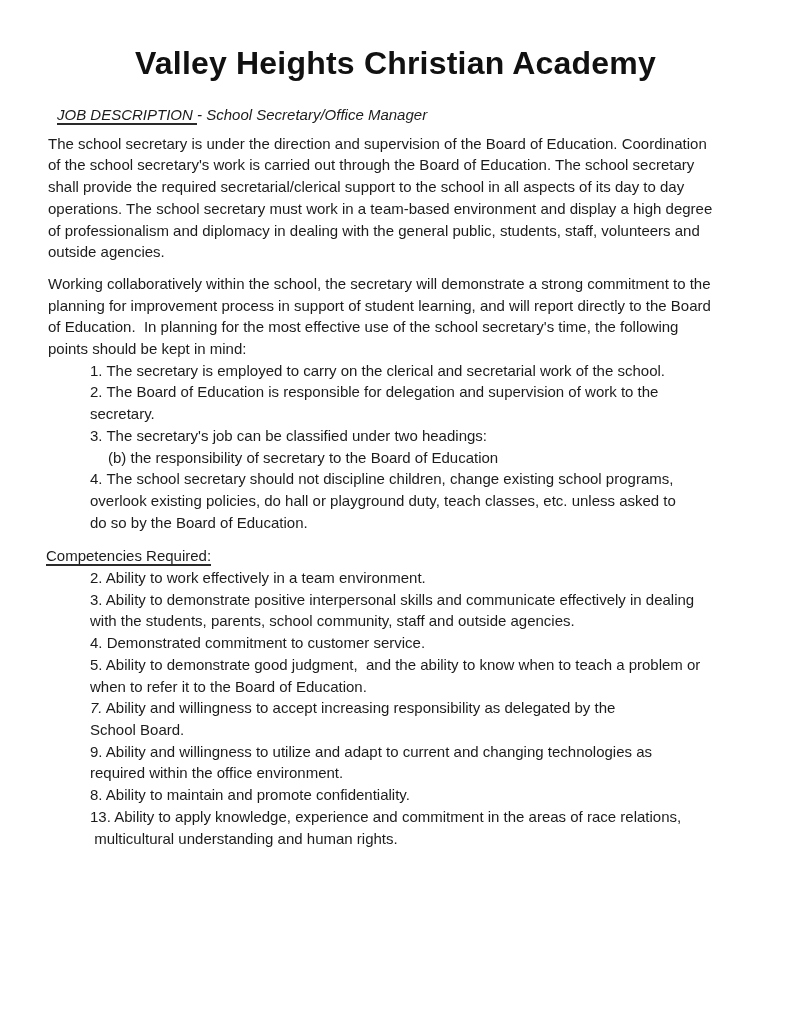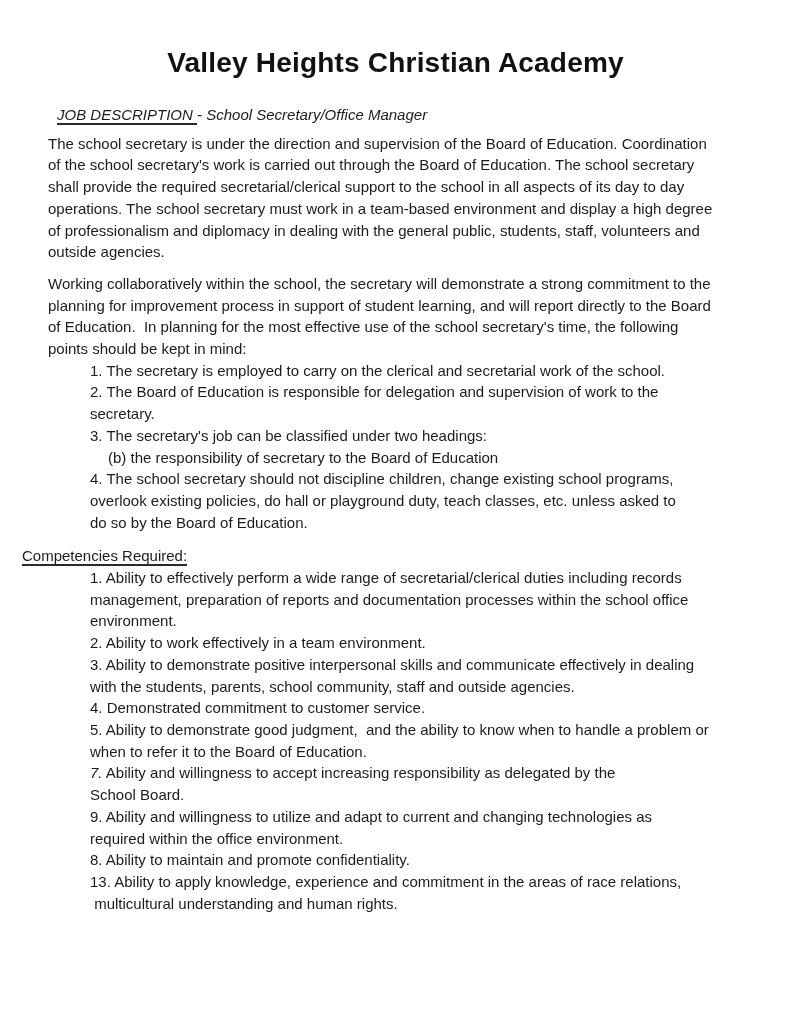--- a/index.html
+++ b/index.html
@@ -13,21 +13,21 @@
     font-family: "Liberation Sans", "DejaVu Sans", sans-serif;
     color: #1c1c1c;
     font-size: 15px;
     line-height: 21.7px;
     -webkit-font-smoothing: antialiased;
   }
   .doc-title {
     margin: 46px 0 4px 0;
     padding: 0;
     text-align: center;
-    font-size: 28px;
+    font-size: 32px;
     line-height: 34px;
     font-weight: bold;
     color: #111111;
     letter-spacing: 0.2px;
   }
   .job-heading {
     margin-top: 24px;
     padding-left: 57px;
     white-space: pre;
     font-style: italic;
@@ -48,21 +48,21 @@
   .list { margin: 0; padding: 0; }
   .list-item {
     margin: 0;
     padding-left: 90px;
     padding-right: 4px;
     white-space: pre-wrap;
   }
   .list-item.lvl2 { padding-left: 108px; }
   .section-heading {
     margin-top: 12px;
-    padding-left: 22px;
+    padding-left: 46px;
   }
   .italic-num { font-style: italic; }
   .num, .txt { white-space: pre-wrap; }
 </style>
 </head>
 <body>
 
 <div class="page">
 
   <h1 class="doc-title">Valley Heights Christian Academy</h1>
@@ -88,28 +88,25 @@
     <div class="list-item lvl1"><span class="num">3.</span><span class="txt"> The secretary's job can be classified under two headings:</span></div>
     <div class="list-item lvl2"><span class="num">(b)</span><span class="txt"> the responsibility of secretary to the Board of Education</span></div>
     <div class="list-item lvl1"><span class="num">4.</span><span class="txt"> The school secretary should not discipline children, change existing school programs,
 overlook existing policies, do hall or playground duty, teach classes, etc. unless asked to
 do so by the Board of Education.</span></div>
   </div>
 
   <div class="section-heading"><span class="u-underline">Competencies Required:</span></div>
 
   <div class="list">
-    <div class="list-item lvl1"><span class="num">1.</span><span class="txt"> Ability to effectively perform a wide range of secretarial/clerical duties including records
-management, preparation of reports and documentation processes within the school office
-environment.</span></div>
     <div class="list-item lvl1"><span class="num">2.</span><span class="txt"> Ability to work effectively in a team environment.</span></div>
     <div class="list-item lvl1"><span class="num">3.</span><span class="txt"> Ability to demonstrate positive interpersonal skills and communicate effectively in dealing
 with the students, parents, school community, staff and outside agencies.</span></div>
     <div class="list-item lvl1"><span class="num">4.</span><span class="txt"> Demonstrated commitment to customer service.</span></div>
-    <div class="list-item lvl1"><span class="num">5.</span><span class="txt"> Ability to demonstrate good judgment,  and the ability to know when to handle a problem or
+    <div class="list-item lvl1"><span class="num">5.</span><span class="txt"> Ability to demonstrate good judgment,  and the ability to know when to teach a problem or
 when to refer it to the Board of Education.</span></div>
     <div class="list-item lvl1"><span class="num italic-num">7.</span><span class="txt"> Ability and willingness to accept increasing responsibility as delegated by the
 School Board.</span></div>
     <div class="list-item lvl1"><span class="num">9.</span><span class="txt"> Ability and willingness to utilize and adapt to current and changing technologies as
 required within the office environment.</span></div>
     <div class="list-item lvl1"><span class="num">8.</span><span class="txt"> Ability to maintain and promote confidentiality.</span></div>
     <div class="list-item lvl1"><span class="num">13.</span><span class="txt"> Ability to apply knowledge, experience and commitment in the areas of race relations,
  multicultural understanding and human rights.</span></div>
   </div>
 

